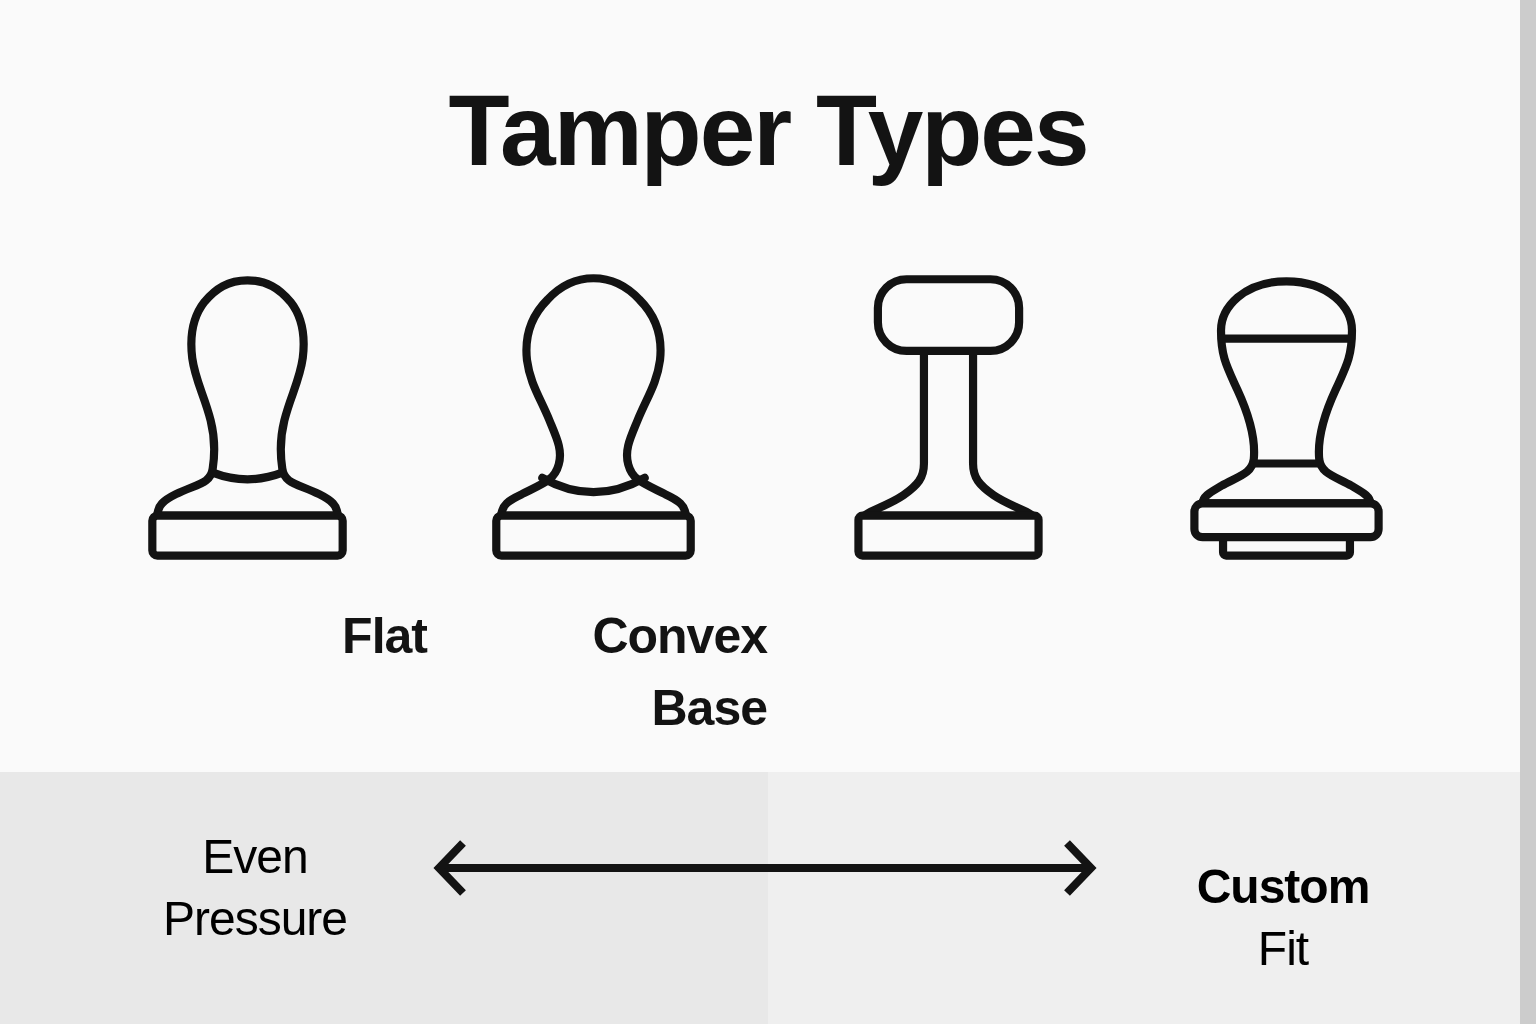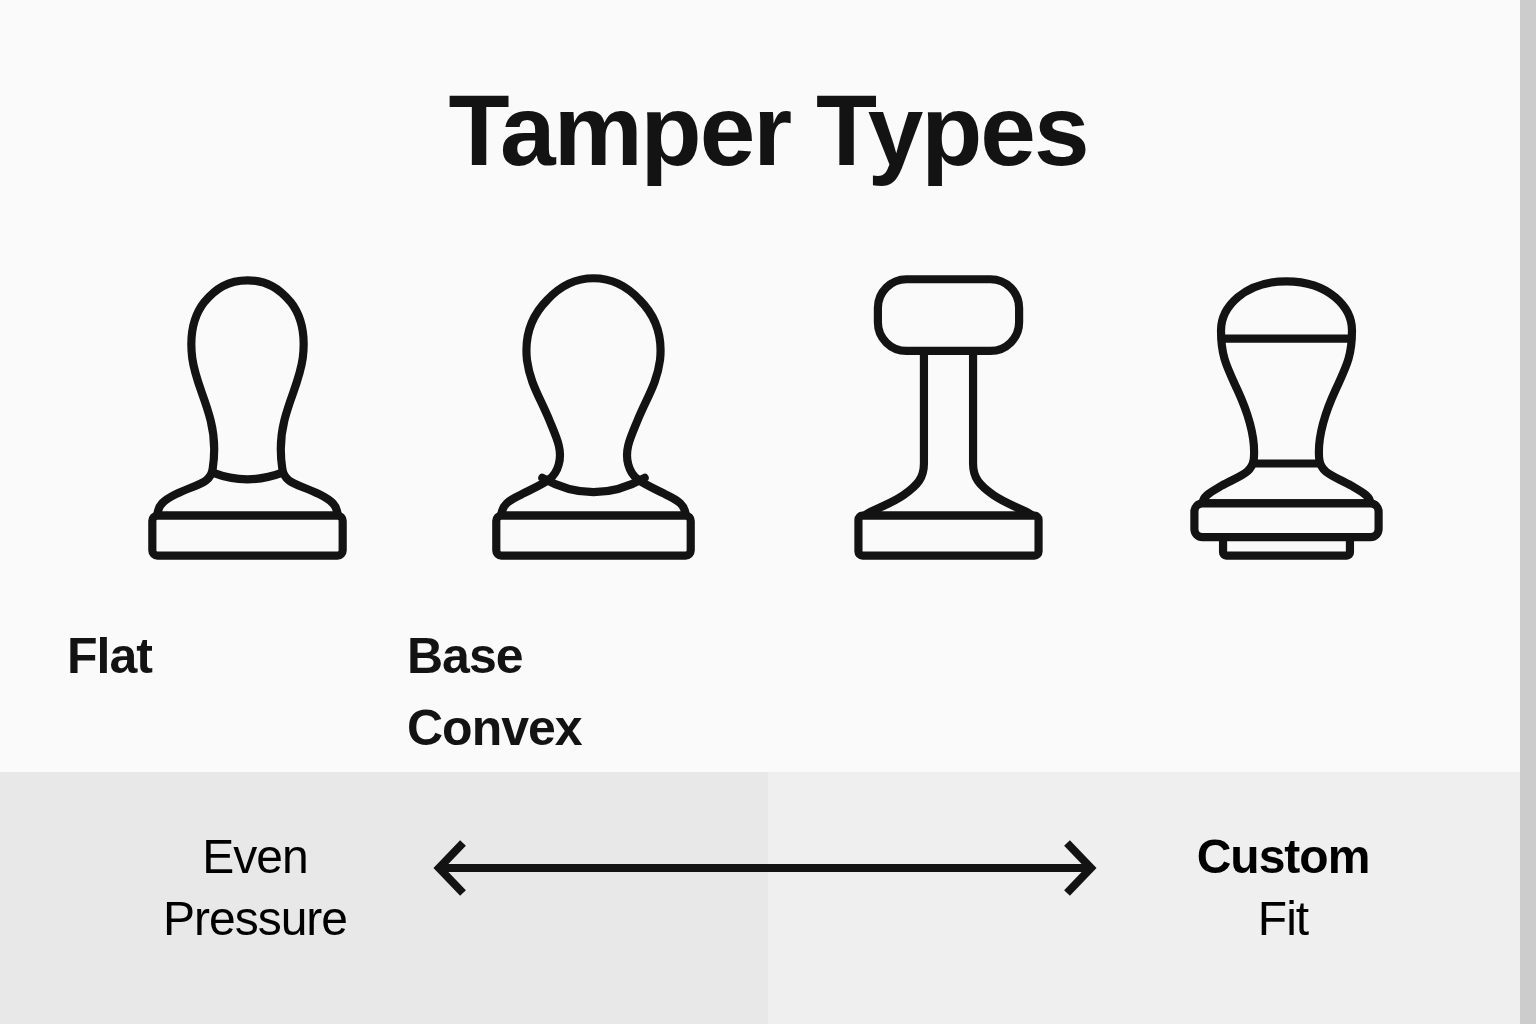--- a/index.html
+++ b/index.html
@@ -19,39 +19,39 @@
     margin:0;text-align:center;
     font-size:100px;font-weight:700;letter-spacing:-2px;line-height:1.04;
   }
   .figure{position:absolute;top:267px;width:205px;height:307px;}
   .figure svg{display:block;width:205px;height:307px;color:var(--ink,#131313);}
   .shape{fill:var(--background-top,#fafafa);stroke:currentColor;stroke-width:8;stroke-linejoin:round;}
   .detail{fill:none;stroke:currentColor;stroke-width:8;stroke-linecap:round;}
   .fig1{left:145px;} .fig2{left:491px;} .fig3{left:846px;} .fig4{left:1184px;}
   .lbl{
     position:absolute;top:600px;width:360px;
-    text-align:left;font-size:50px;font-weight:700;
-    letter-spacing:-1px;line-height:72px;margin-top:20px;
+    text-align:right;font-size:50px;font-weight:700;
+    letter-spacing:-1px;line-height:72px;
   }
   .lbl1{left:67px;} .lbl2{left:407px;} .lbl3{left:770px;} .lbl4{left:1112px;}
   .glitch{
     display:inline-block;width:74px;height:32px;
     background:var(--glitch-box-fill,#b4b4b4);
     border-top:7px solid var(--ink,#131313);
     border-right:11px solid var(--ink,#131313);
     vertical-align:-6px;margin-left:2px;
   }
   .spec-label{
     position:absolute;top:826px;width:370px;
     text-align:center;font-size:48px;line-height:62px;font-weight:500;
     letter-spacing:-1px;color:#000000;
   }
   .spec-left{left:70px;}
   .spec-right{left:1098px;}
-  .spec-right .l1{font-weight:700;}
+  .spec-right .l1{font-weight:700;margin-top:30px;}
   .arrow{position:absolute;left:432px;top:838px;width:666px;height:60px;}
   .arrow svg{display:block;width:666px;height:60px;color:var(--ink,#131313);}
   .arrow-stroke{fill:none;stroke:currentColor;stroke-width:8;stroke-linejoin:miter;stroke-linecap:butt;}
 </style>
 </head>
 <body>
 
 <div class="canvas">
 
   <div class="band left"></div>
@@ -110,22 +110,22 @@
       <path class="detail" d="M 37,70 L 163,70"></path>
       <path class="detail" d="M 68,192 L 132,192"></path>
       <rect class="shape" x="10" y="231" width="180" height="33" rx="8"></rect>
     </svg>
   </div>
 
   <div class="lbl lbl1">
     <div>Flat</div>
   </div>
   <div class="lbl lbl2">
+    <div>Convex</div>
     <div>Base</div>
-    <div>Convex</div>
   </div>
   <div class="lbl lbl3">
   </div>
 
   <div class="spec-label spec-left">
     <div class="l1">Even</div>
     <div class="l2">Pressure</div>
   </div>
 
   <div class="arrow">

